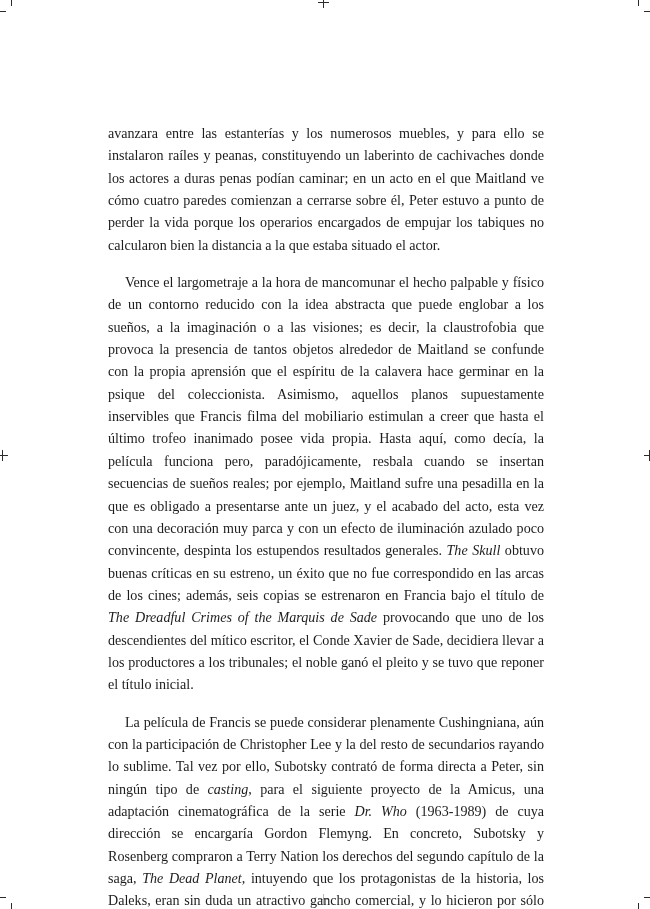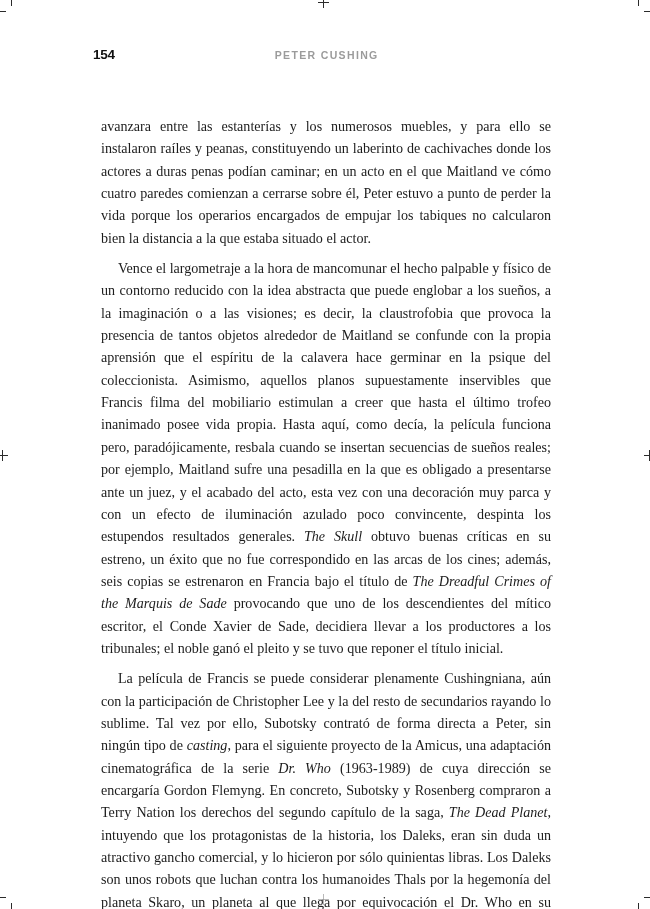--- a/index.html
+++ b/index.html
@@ -84,21 +84,21 @@
     left: 0;
     width: 466px;
     font-size: 14.1px;
     line-height: 22.35px;
     text-align: justify;
     text-justify: inter-word;
     hyphens: none;
     color: #1c1c1c;
   }
   .body-text p {
-    margin: 8px;
+    margin: 15px;
     text-indent: 0;
   }
   .body-text p + p {
     text-indent: 17px;
   }
   .body-text i { }
 </style>
 </head>
 <body>
 
@@ -117,24 +117,20 @@
   <div class="mark h" style="left:644px; top:897px;"></div>
 
   <div class="reg" style="left:318px; top:-3px;"></div>
   <div class="reg faint" style="left:318px; top:894px;"></div>
   <div class="reg" style="left:-3px;  top:450px;"></div>
   <div class="reg" style="left:644px; top:450px;"></div>
 </div>
 
 <div class="page">
 
-  <div class="running-head">
-    <span class="folio">154</span>
-    <span class="head-title">PETER CUSHING</span>
-  </div>
 
   <div class="body-text">
     <p><span>avanzara entre las estanterías y los numerosos muebles, y para ello se instalaron raíles y peanas, constituyendo un laberinto de cachivaches donde los actores a duras penas podían caminar; en un acto en el que Maitland ve cómo cuatro paredes comienzan a cerrarse sobre él, Peter estuvo a punto de perder la vida porque los operarios encargados de empujar los tabiques no calcularon bien la distancia a la que estaba situado el actor.</span></p>
     <p><span>Vence el largometraje a la hora de mancomunar el hecho palpable y físico de un contorno reducido con la idea abstracta que puede englobar a los sueños, a la imaginación o a las visiones; es decir, la claustrofobia que provoca la presencia de tantos objetos alrededor de Maitland se confunde con la propia aprensión que el espíritu de la calavera hace germinar en la psique del coleccionista. Asimismo, aquellos planos supuestamente inservibles que Francis filma del mobiliario estimulan a creer que hasta el último trofeo inanimado posee vida propia. Hasta aquí, como decía, la película funciona pero, paradójicamente, resbala cuando se insertan secuencias de sueños reales; por ejemplo, Maitland sufre una pesadilla en la que es obligado a presentarse ante un juez, y el acabado del acto, esta vez con una decoración muy parca y con un efecto de iluminación azulado poco convincente, despinta los estupendos resultados generales. </span><i>The Skull</i><span> obtuvo buenas críticas en su estreno, un éxito que no fue correspondido en las arcas de los cines; además, seis copias se estrenaron en Francia bajo el título de </span><i>The Dreadful Crimes of the Marquis de Sade</i><span> provocando que uno de los descendientes del mítico escritor, el Conde Xavier de Sade, decidiera llevar a los productores a los tribunales; el noble ganó el pleito y se tuvo que reponer el título inicial.</span></p>
     <p><span>La película de Francis se puede considerar plenamente Cushingniana, aún con la participación de Christopher Lee y la del resto de secundarios rayando lo sublime. Tal vez por ello, Subotsky contrató de forma directa a Peter, sin ningún tipo de </span><i>casting</i><span>, para el siguiente proyecto de la Amicus, una adaptación cinematográfica de la serie </span><i>Dr. Who</i><span> (1963-1989) de cuya dirección se encargaría Gordon Flemyng. En concreto, Subotsky y Rosenberg compraron a Terry Nation los derechos del segundo capítulo de la saga, </span><i>The Dead Planet</i><span>, intuyendo que los protagonistas de la historia, los Daleks, eran sin duda un atractivo gancho comercial, y lo hicieron por sólo quinientas libras. Los Daleks son unos robots que luchan contra los humanoides Thals por la hegemonía del planeta Skaro, un planeta al que llega por equivocación el Dr. Who en su máquina del tiempo con forma de cabina telefónica. Al principio, para levantar tan sugestivo argumento, los americanos se encontraron con serios problemas para</span></p>
   </div>
 
 </div>
 
 </body></html>

